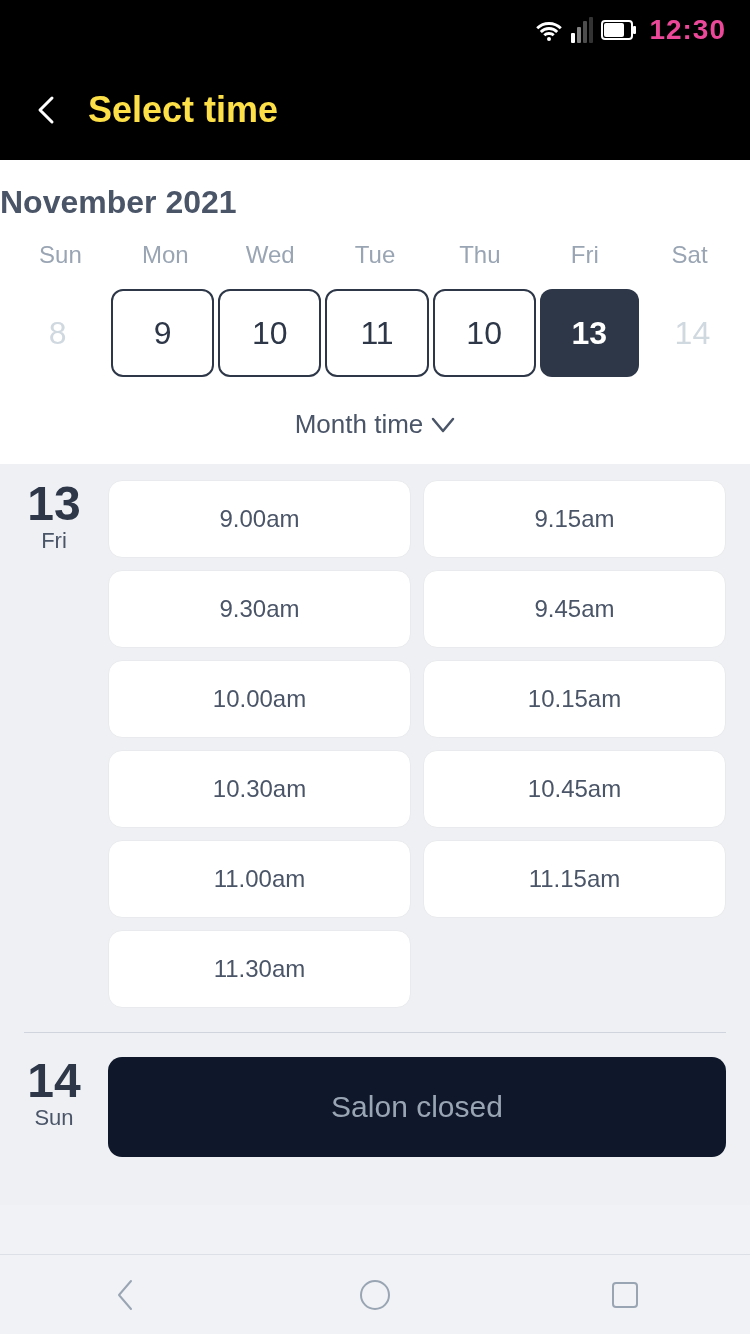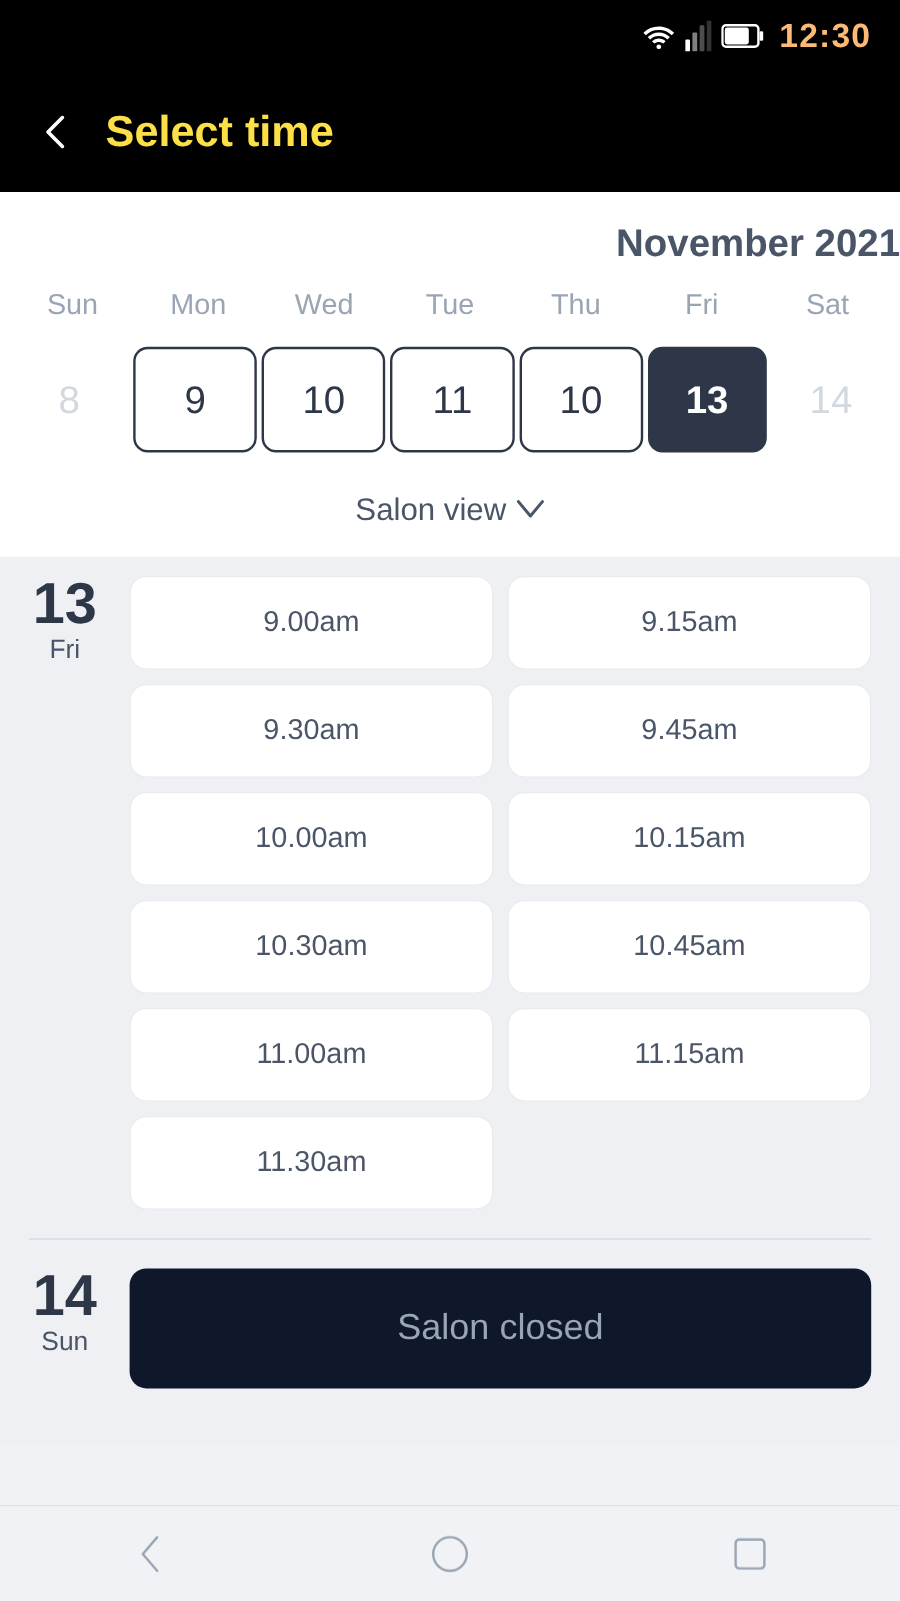--- a/index.html
+++ b/index.html
@@ -22,21 +22,21 @@
       justify-content: flex-end;
       padding: 0 24px;
       gap: 12px;
     }
     .status-icons {
       display: flex;
       align-items: center;
       gap: 8px;
     }
     .status-time {
-      color: #fdba74;
+      color: #ec4899;
       font-size: 28px;
       font-weight: 600;
       letter-spacing: 1px;
     }
 
     
     .header {
       width: 750px;
       height: 100px;
       background: #000;
@@ -57,26 +57,25 @@
       font-size: 36px;
       font-weight: 700;
     }
 
     
     .calendar-section {
       background: #fff;
       padding: 24px 0 0 0;
     }
     .month-title {
-      text-align: right;
+      text-align: left;
       font-size: 32px;
       font-weight: 600;
       color: #4a5568;
       margin-bottom: 20px;
-      padding-left: 36px;
     }
     .weekday-row {
       display: flex;
       width: 750px;
       padding: 0 8px;
     }
     .weekday-cell {
       flex: 1;
       text-align: center;
       font-size: 24px;
@@ -291,21 +290,21 @@
       <div class="day-cell inactive">8</div>
       <div class="day-cell active">9</div>
       <div class="day-cell active">10</div>
       <div class="day-cell active">11</div>
       <div class="day-cell active">10</div>
       <div class="day-cell selected">13</div>
       <div class="day-cell inactive">14</div>
     </div>
 
     <div class="month-view-row">
-      <span class="month-view-label">Salon view</span>
+      <span class="month-view-label">Month time</span>
       <span class="chevron-down">
         <svg width="24" height="16" viewBox="0 0 24 16" fill="none" stroke="#4a5568" stroke-width="2.5" stroke-linecap="round" stroke-linejoin="round">
           <polyline points="2,2 12,14 22,2"></polyline>
         </svg>
       </span>
     </div>
   </div>
 
   <div class="timeslots-section">
 

